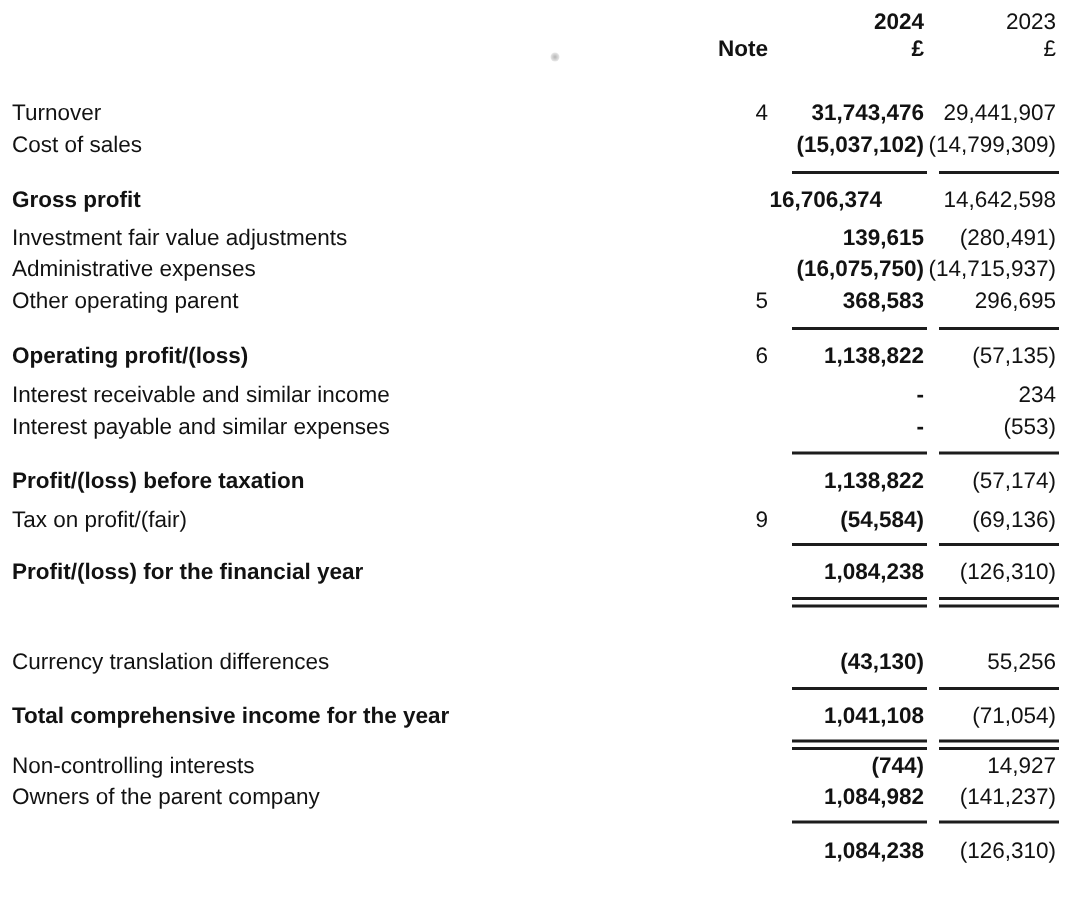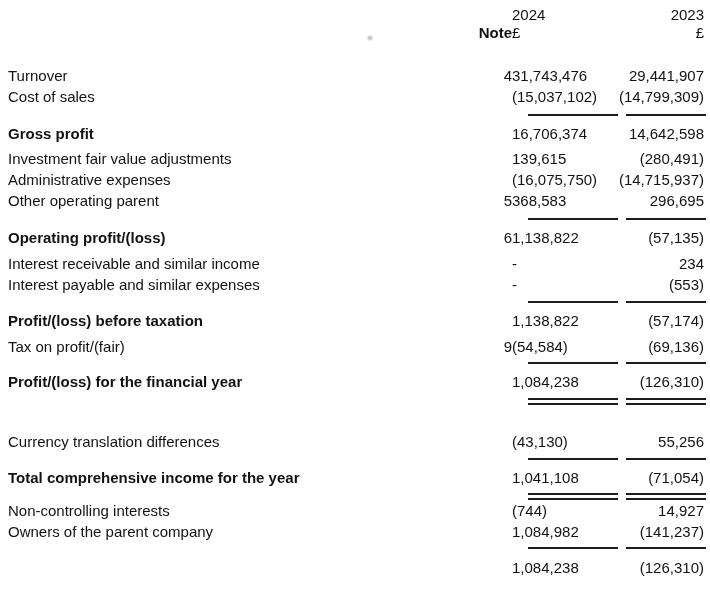--- a/index.html
+++ b/index.html
@@ -11,21 +11,21 @@
     font-size:15px;
     color:#121212;
     box-sizing:border-box;
     padding-top:6px;
     overflow:hidden;
   }
   .row { display:flex; line-height:21px; padding-right:6px; }
   .hdr { line-height:18px; }
   .c-label { flex:1; padding-left:8px; }
   .c-note  { width:70px;  text-align:right; white-space:nowrap; }
-  .c-2024  { width:104px; font-weight:normal; white-space:nowrap; }
+  .c-2024  { width:104px; text-align:right; font-weight:bold; white-space:nowrap; }
   .c-2023  { width:88px;  text-align:right; white-space:nowrap; }
   .bold { font-weight:bold; }
   .rule-row { line-height:0; }
   .rule {
     width:90px; height:0;
     border-top:2px solid #1c1c1c;
     margin-left:auto; margin-right:-2px;
   }
   .c-2023 .rule { width:80px; }
   .rule.dbl { height:3px; border-bottom:2px solid #1c1c1c; }
@@ -70,21 +70,21 @@
       <div class="row rule-row" style="margin-top: 7px;">
         <div class="c-label"></div>
         <div class="c-note"></div>
         <div class="c-2024">
           <div class="rule"></div>
         </div>
         <div class="c-2023">
           <div class="rule"></div>
         </div>
       </div>
-      <div class="row item" style="margin-top: 7px;">
+      <div class="row item" style="margin-top: 7px; gap: 28px;">
         <div class="c-label bold">Gross profit</div>
         <div class="c-note"></div>
         <div class="c-2024">16,706,374</div>
         <div class="c-2023">14,642,598</div>
       </div>
       <div class="row item" style="margin-top: 4px;">
         <div class="c-label">Investment fair value adjustments</div>
         <div class="c-note"></div>
         <div class="c-2024">139,615</div>
         <div class="c-2023">(280,491)</div>

